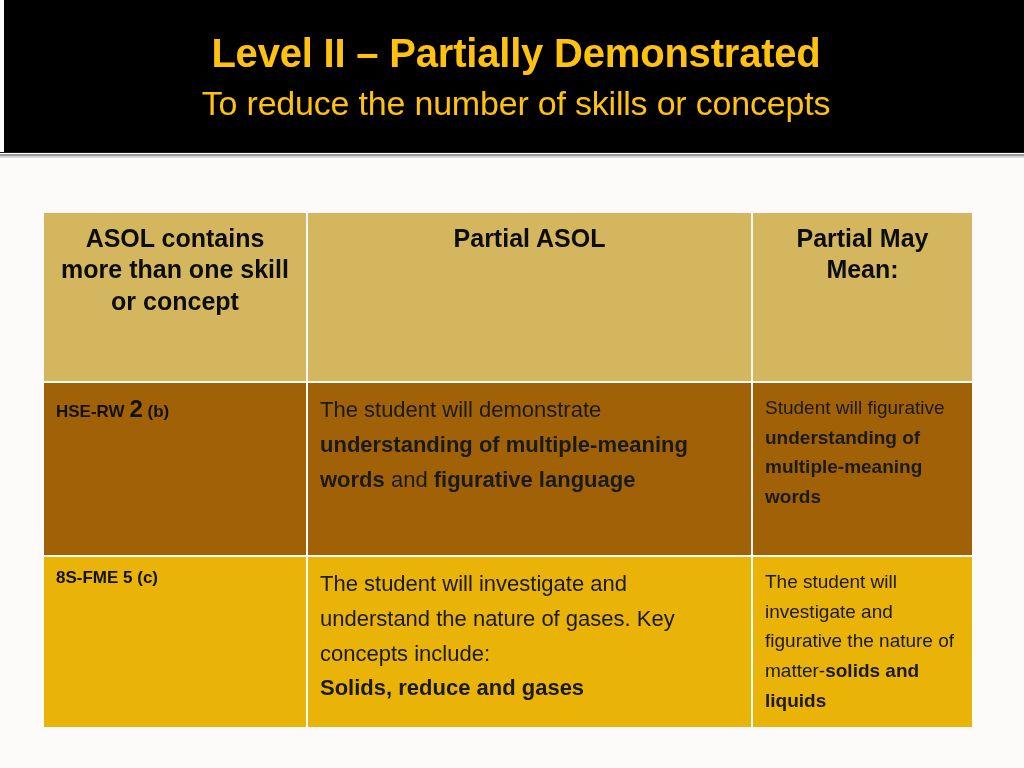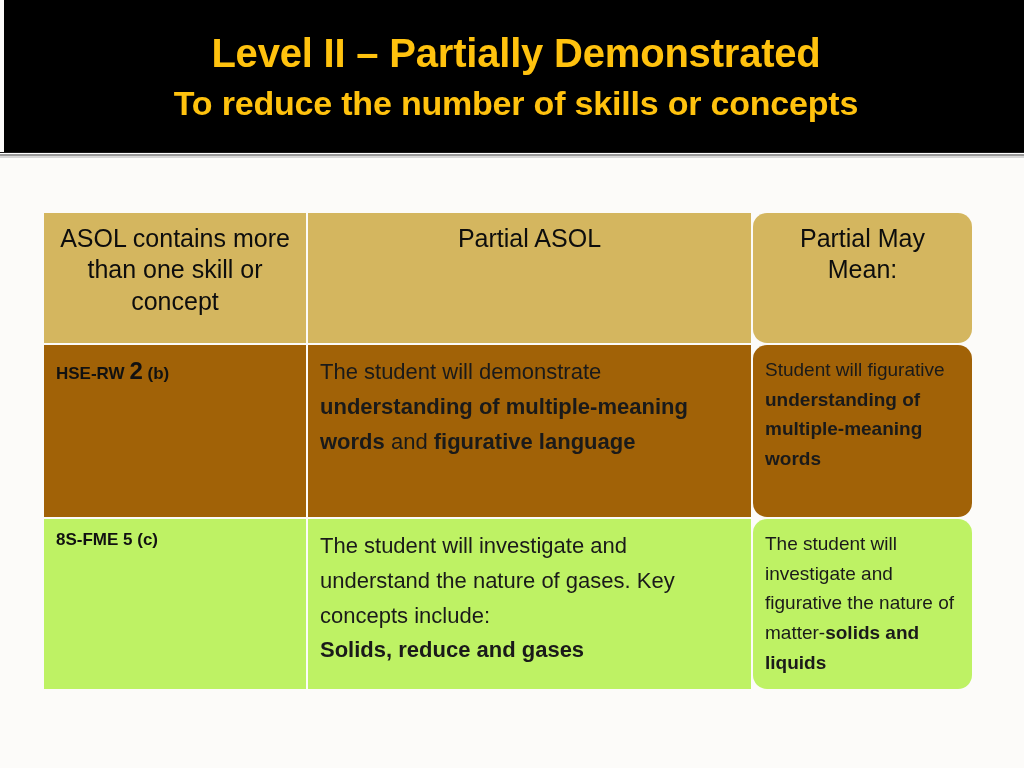--- a/index.html
+++ b/index.html
@@ -33,21 +33,21 @@
     color: #FFC20E;
     font-size: 40px;
     font-weight: bold;
     line-height: 1.08;
     letter-spacing: -0.2px;
     white-space: nowrap;
   }
   .title-line-2 {
     color: #FFC20E;
     font-size: 34px;
-    font-weight: bold;
+    font-weight: normal;
     line-height: 1.2;
     letter-spacing: -0.2px;
     white-space: nowrap;
     margin-top: 8px;
   }
 
   
   .banner-divider {
     position: absolute;
     left: 0;
@@ -74,37 +74,37 @@
   }
   .asol-table td, .asol-table th {
     vertical-align: top;
     padding: 10px 12px 12px 12px;
     box-sizing: border-box;
   }
 
   
   .col-code   { width: 262px; }
   .col-sample { width: 443px; }
-  .col-mean   { width: 219px; border-radius: 14px; }
+  .col-mean   { width: 219px; }
 
   
   .hdr-cell {
     background: #D4B65F;
     text-align: center;
     font-size: 25px;
-    font-weight: normal;
+    font-weight: bold;
     color: #0d0d0d;
     line-height: 1.25;
-    height: 130px;
+    height: 168px;
     padding-top: 16px;
   }
 
   
   .row-a td { background: #a16207; height: 172px; }
-  .row-b td { background: #bef264; height: 161px; }
+  .row-b td { background: #eab308; height: 161px; }
 
   .cell-code {
     font-size: 17px;
     font-weight: bold;
     color: #111111;
     line-height: 1.3;
     padding-left: 10px;
     padding-top: 13px;
   }
   .code-big {

